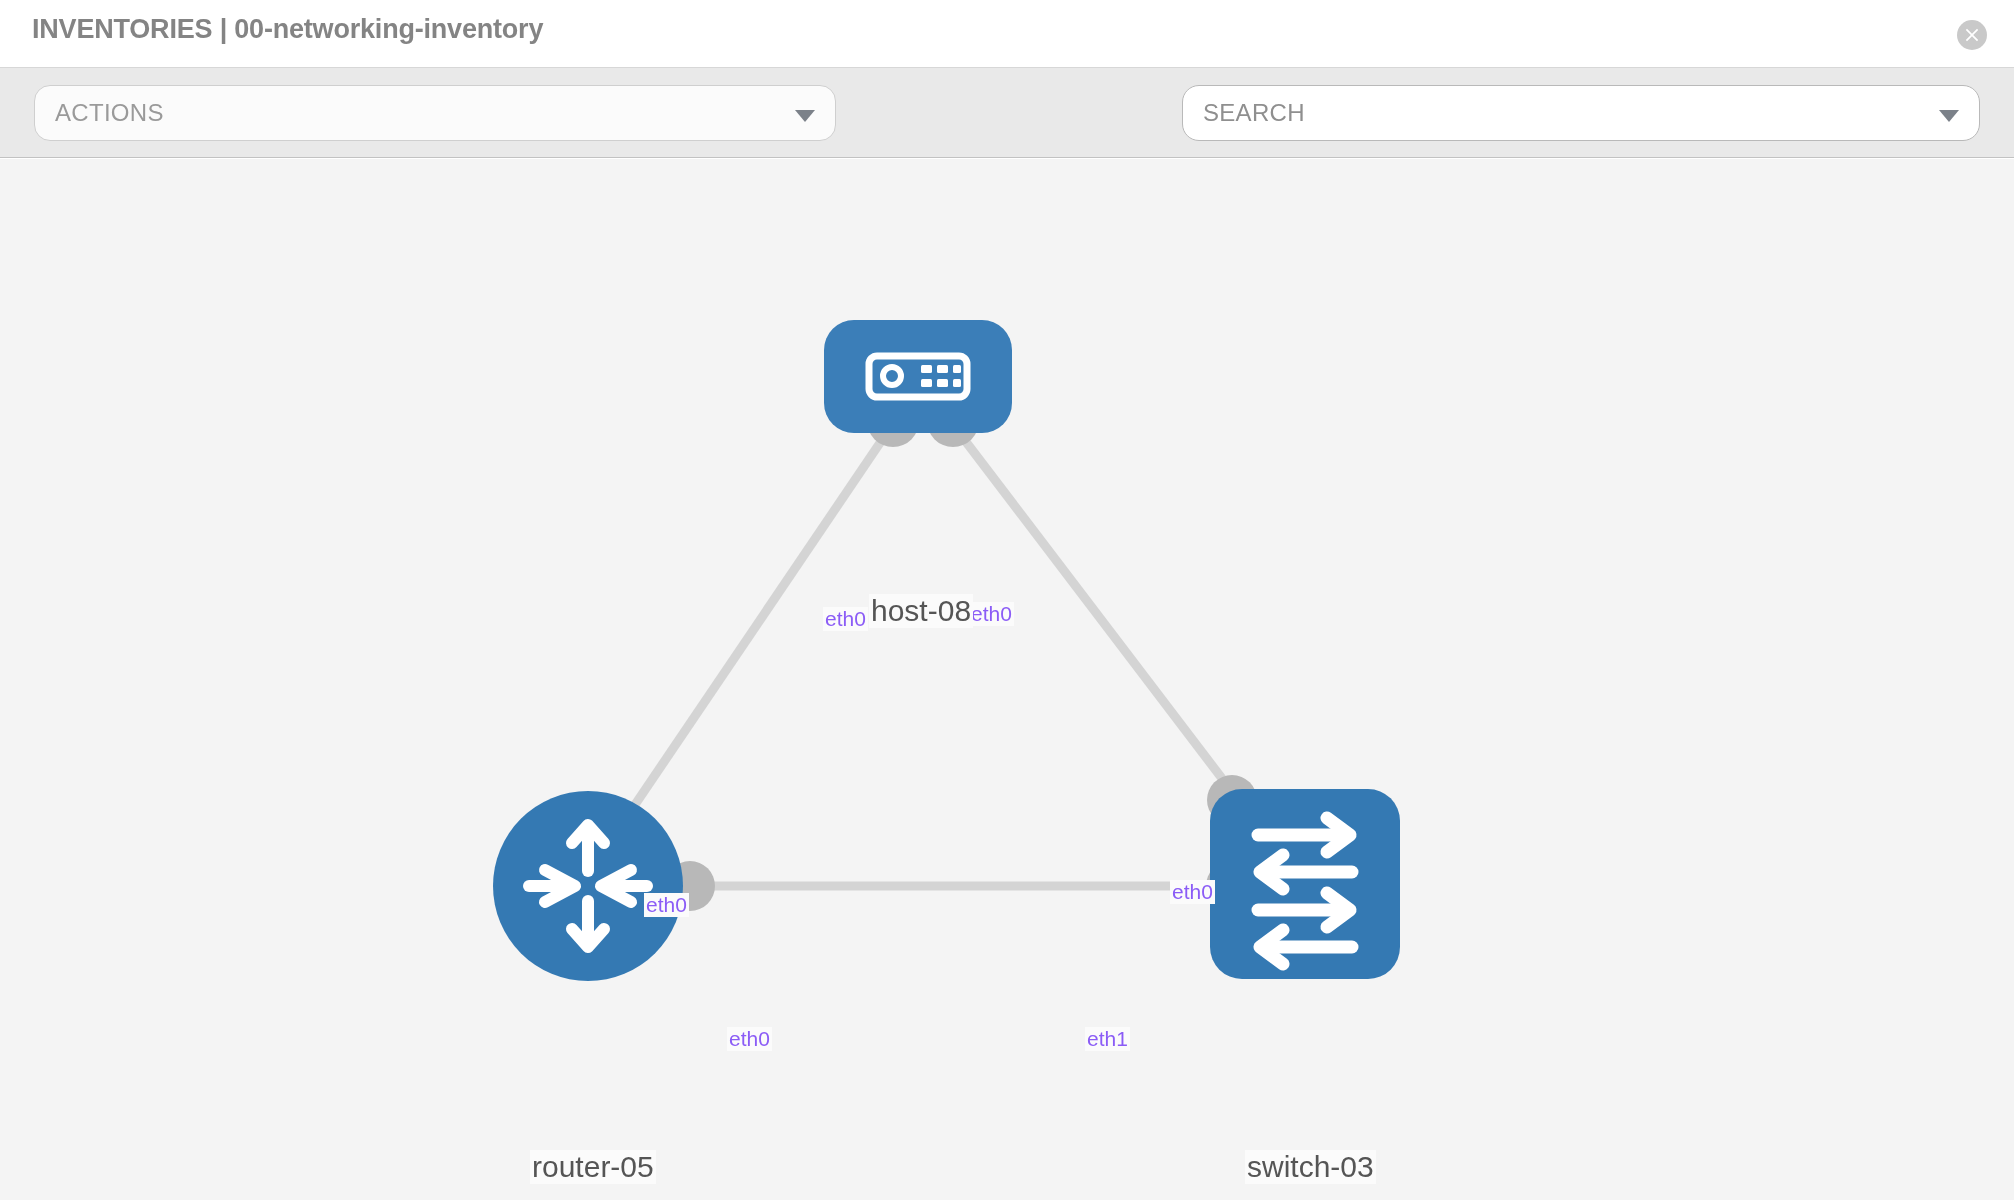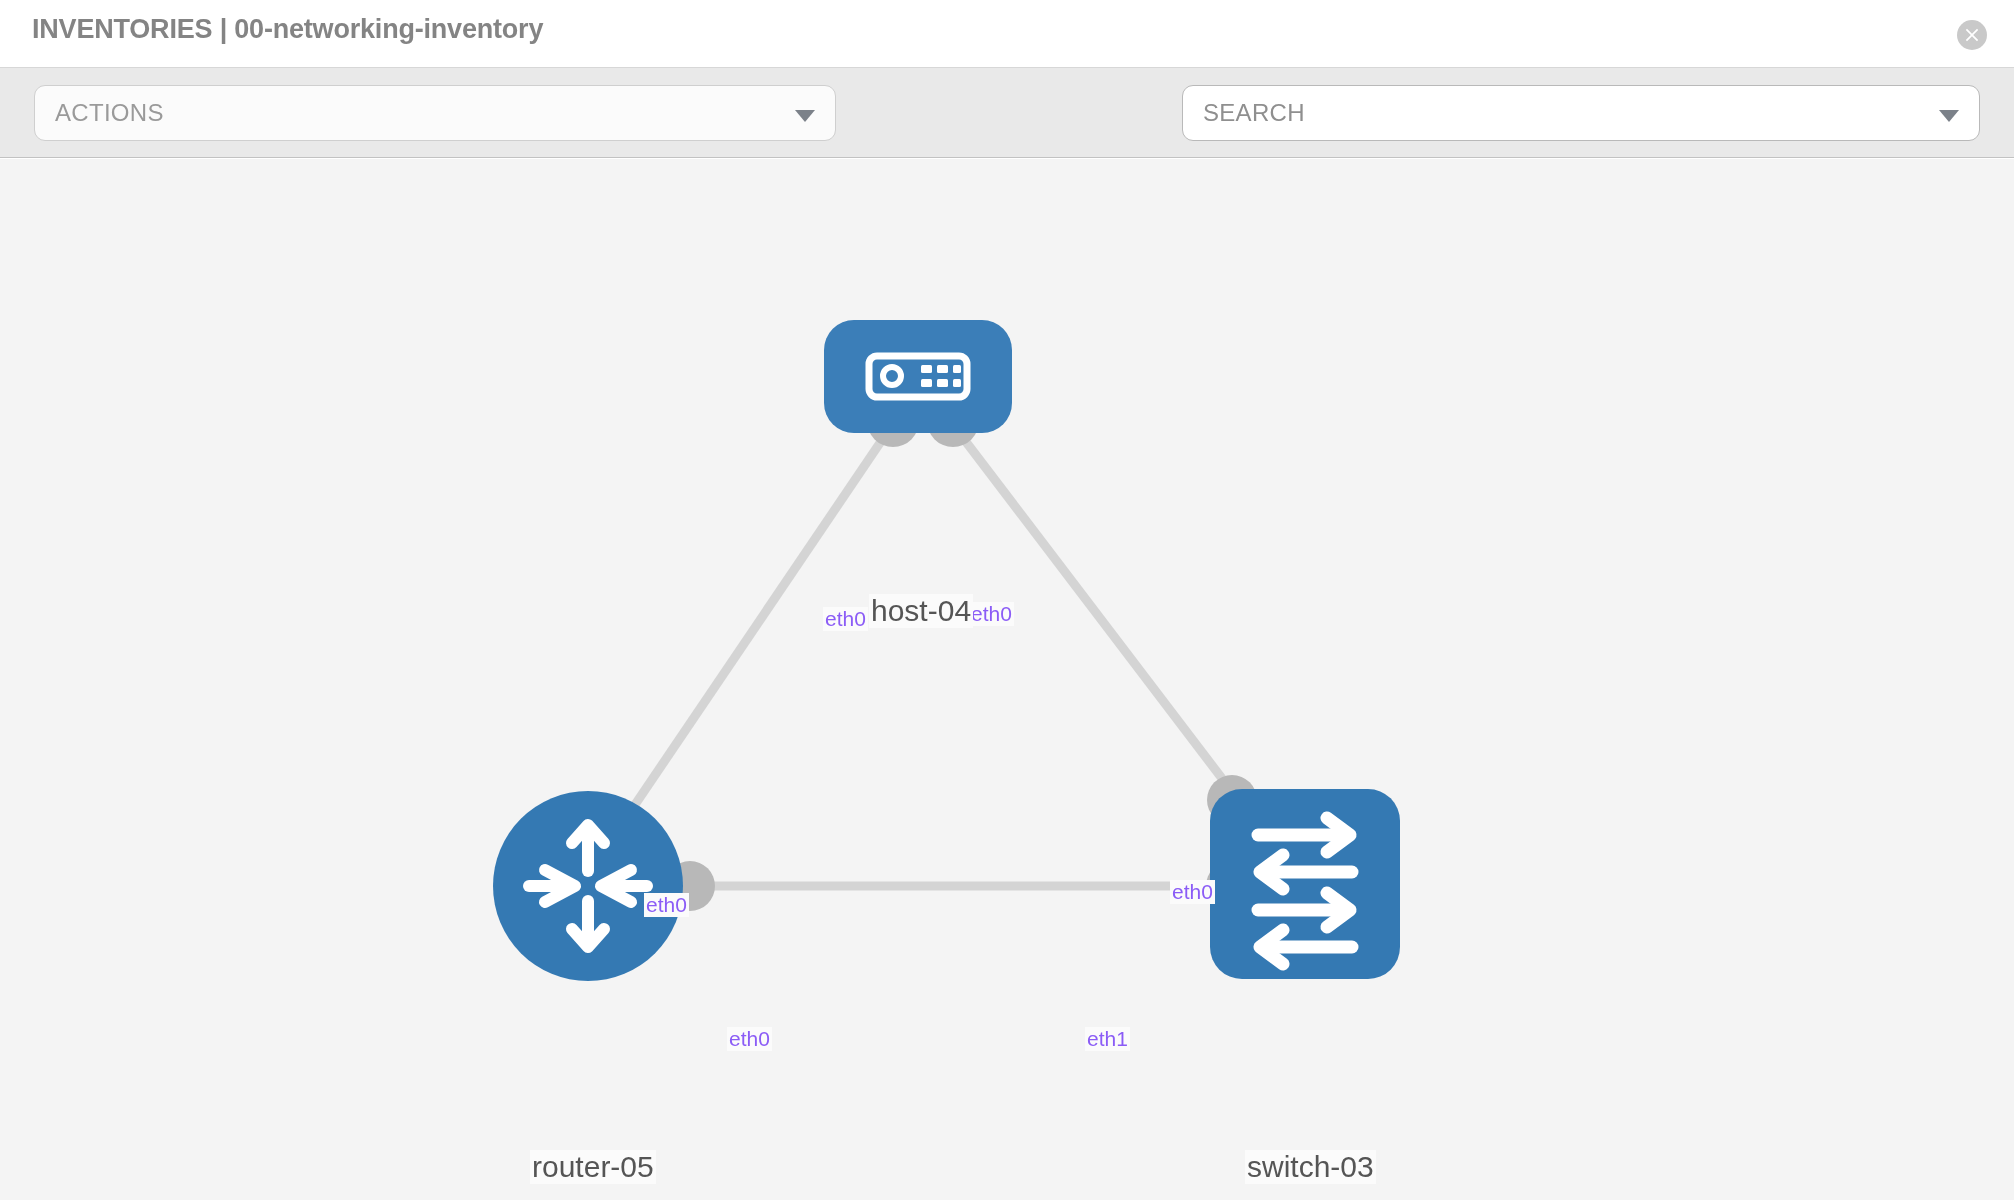--- a/index.html
+++ b/index.html
@@ -53,21 +53,21 @@
     width: 2014px; height: 90px;
     background: #e9e9e9;
     border-bottom: 1px solid #c2c2c2;
   }
   .actions-select {
     position: absolute;
     left: 34px; top: 17px;
     width: 802px; height: 56px;
     background: #fbfbfb;
     border: 1px solid #cfcfcf;
-    border-radius: 11px;
+    border-radius: 16px;
     cursor: pointer;
   }
   .actions-label {
     position: absolute;
     left: 20px; top: 13px;
     font-size: 24px;
     color: #9a9a9a;
     letter-spacing: 0.3px;
     font-stretch: condensed;
   }
@@ -87,21 +87,21 @@
   }
   .wrench-icon { left: 1042px; }
   .key-icon    { left: 1110px; }
 
   .search-box {
     position: absolute;
     left: 1182px; top: 17px;
     width: 798px; height: 56px;
     background: #ffffff;
     border: 1px solid #b9b9b9;
-    border-radius: 11px;
+    border-radius: 17px;
     cursor: text;
   }
   .search-label {
     position: absolute;
     left: 20px; top: 13px;
     font-size: 24px;
     color: #8f8f8f;
     letter-spacing: 0.3px;
     font-stretch: condensed;
   }
@@ -240,18 +240,18 @@
     </svg>
 
     <span class="port-label" style="left:823px; top:448px;">eth0</span>
     <span class="port-label" style="left:969px; top:443px;">eth0</span>
     <span class="port-label" style="left:644px; top:734px;">eth0</span>
     <span class="port-label" style="left:1170px; top:721px;">eth0</span>
     <span class="port-label" style="left:727px; top:868px;">eth0</span>
     <span class="port-label" style="left:1097px; top:868px;">eth</span>
     <span class="port-label" style="left:1085px; top:868px;">eth1</span>
 
-    <span class="node-label" style="left:869px; top:435px;">host-04</span>
+    <span class="node-label" style="left:869px; top:435px;">host-08</span>
     <span class="node-label" style="left:530px; top:991px;">router-05</span>
     <span class="node-label" style="left:1245px; top:991px;">switch-03</span>
 
   </div>
 </div>
 
 </body></html>

